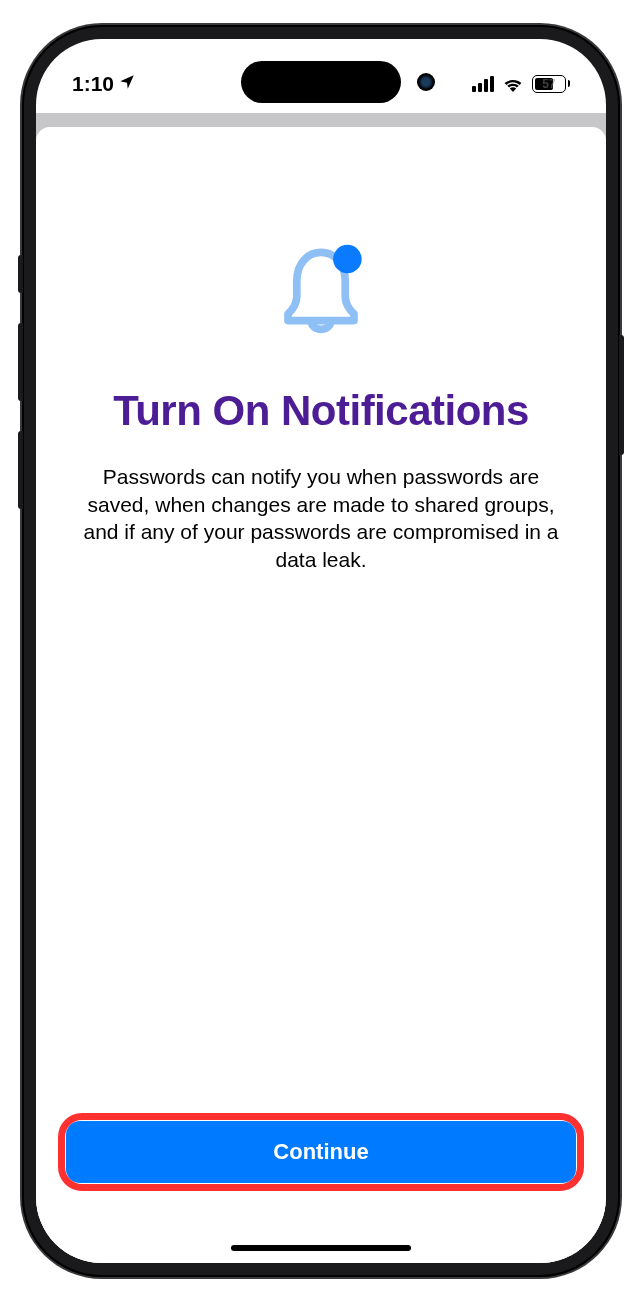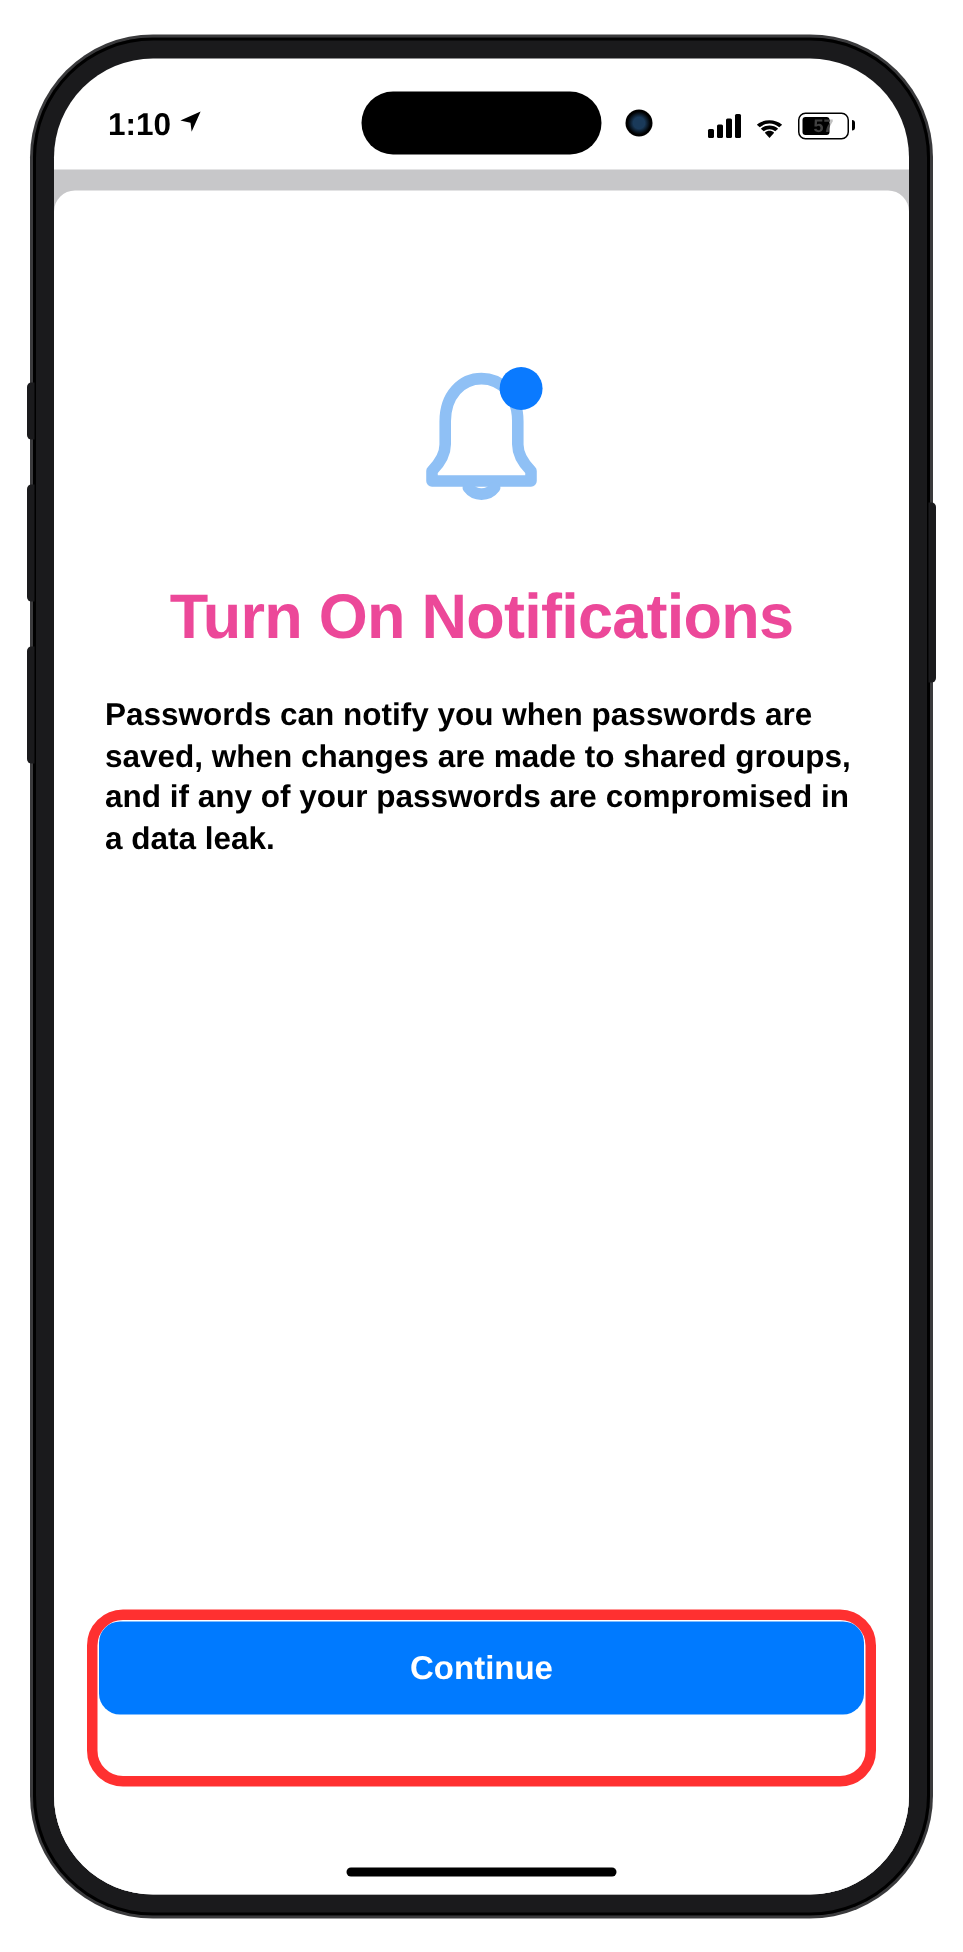--- a/index.html
+++ b/index.html
@@ -188,31 +188,31 @@
       margin-bottom: 40px;
       position: relative;
     }
     .title {
       font-size: 42px;
       font-weight: 700;
       text-align: center;
       letter-spacing: -0.5px;
       line-height: 1.15;
       margin-bottom: 28px;
-      color: #ec4899;
+      color: #4c1d95;
     }
     .description {
       font-size: 21px;
+      text-align: center;
       color: #000;
       line-height: 1.32;
       padding: 0 4px;
-      font-weight: bold;
     }
     .button-area {
-      padding-bottom: 120px;
+      padding-bottom: 80px;
       position: relative;
     }
     .highlight-ring {
       position: absolute;
       top: -8px;
       left: -8px;
       right: -8px;
       bottom: 72px;
       border: 7px solid #ff3030;
       border-radius: 24px;

